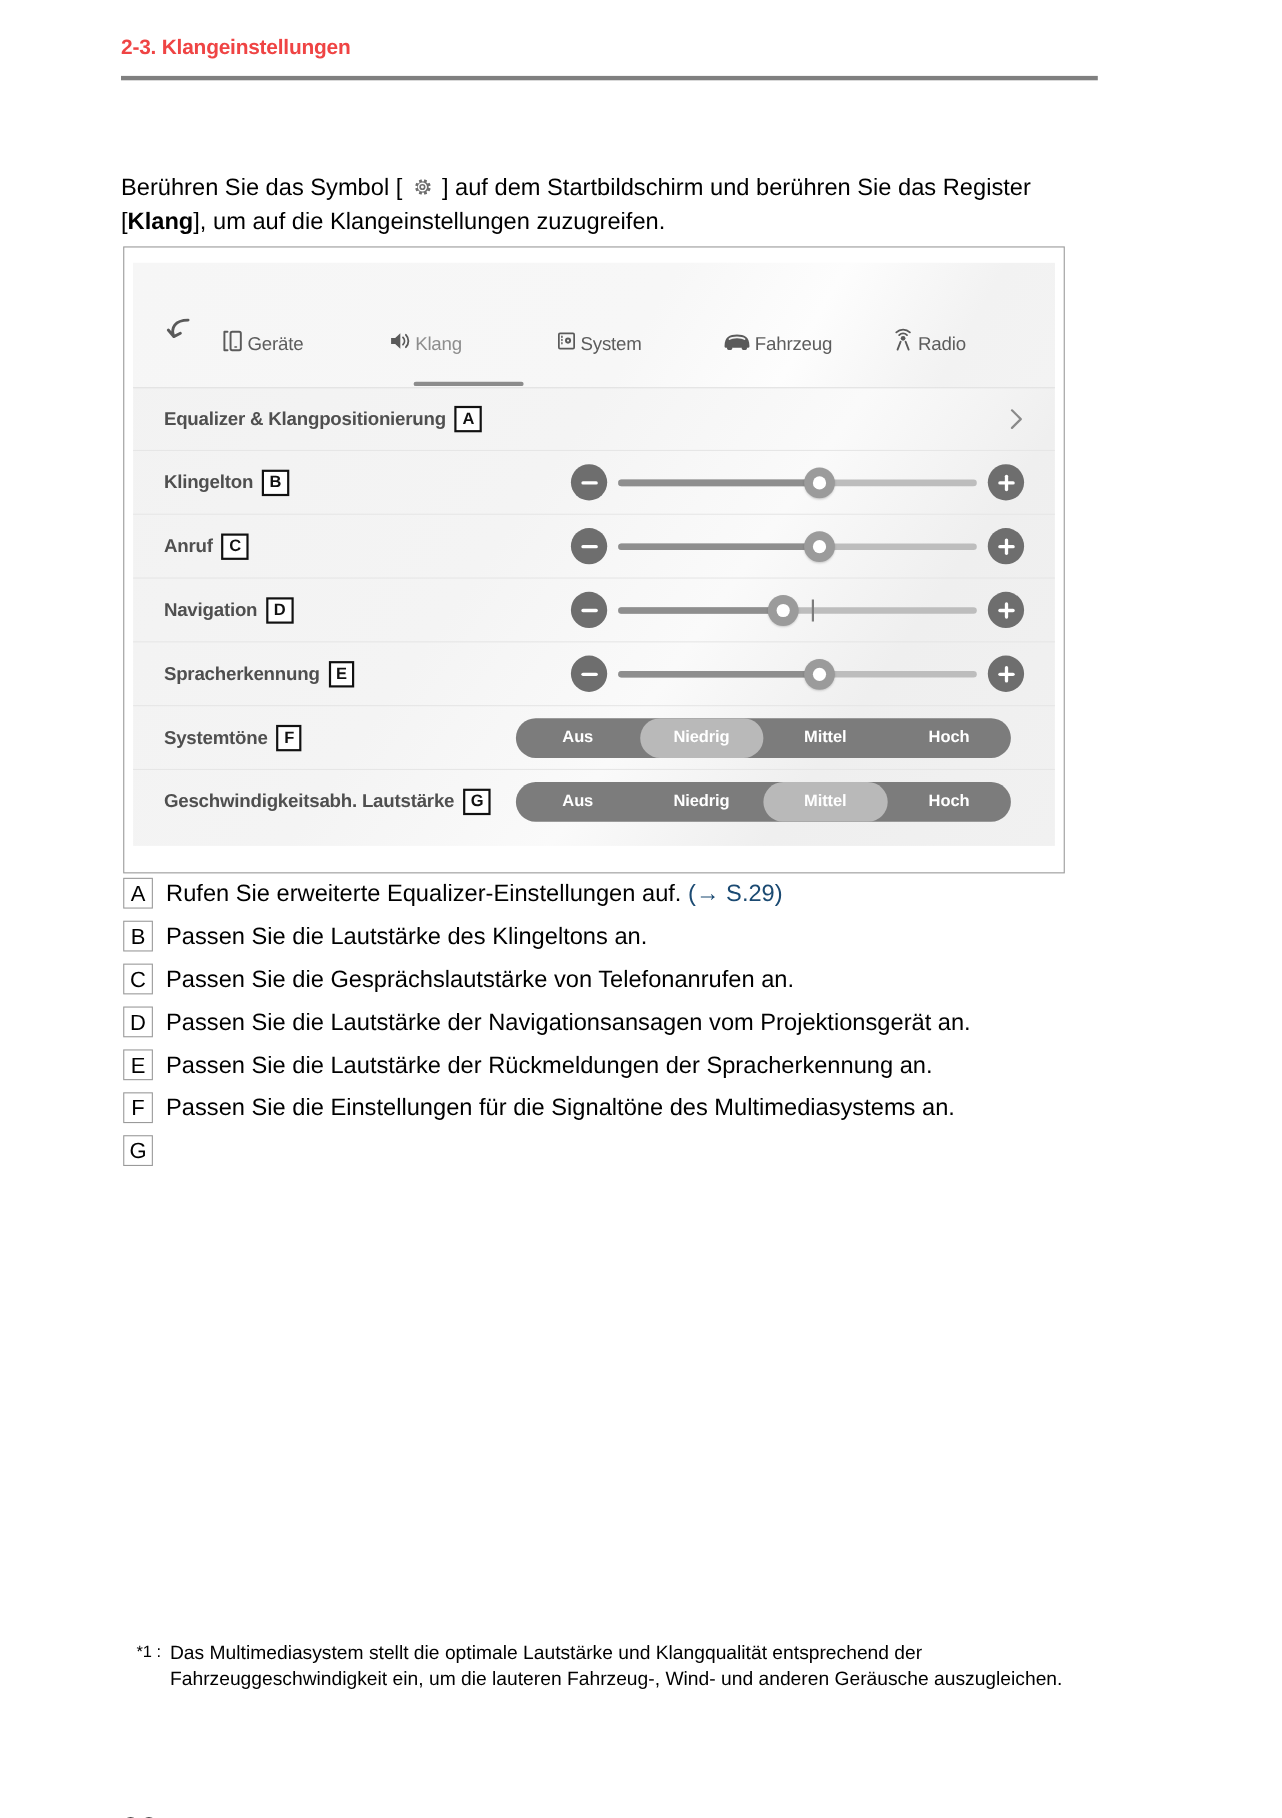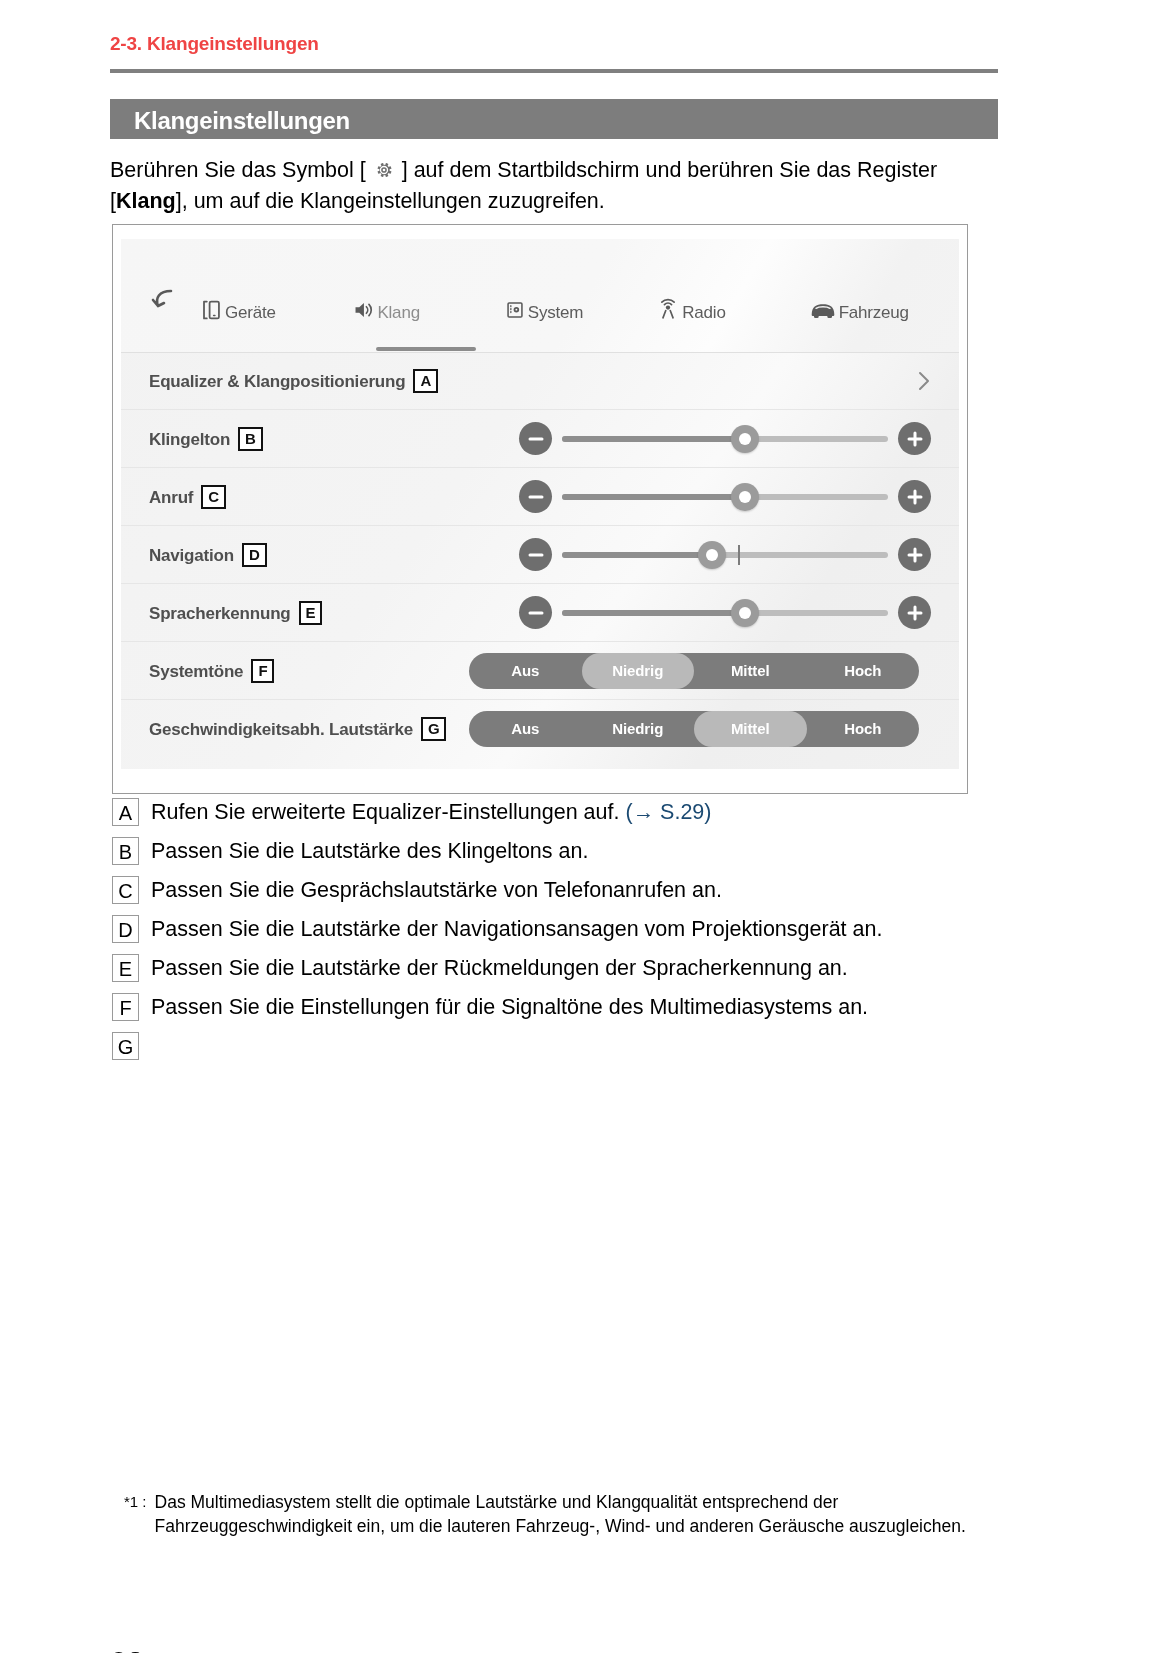--- a/index.html
+++ b/index.html
@@ -391,23 +391,20 @@
   }
 </style>
 </head>
 <body>
 
 <div class="page">
 
   <div class="runhead">2-3. Klangeinstellungen</div>
   <div class="runrule"></div>
 
-  <div class="banner">
-    <div class="banner-title">Klangeinstellungen</div>
-  </div>
 
   <div class="intro">
     <span>Berühren Sie das Symbol [</span>
     <span class="gear-inline">
       <svg viewBox="0 0 24 24" width="20" height="20" aria-hidden="true">
         <path fill="#6e6e6e" d="M12 8.6a3.4 3.4 0 1 0 0 6.8 3.4 3.4 0 0 0 0-6.8zm0 5a1.6 1.6 0 1 1 0-3.2 1.6 1.6 0 0 1 0 3.2z"></path>
         <path fill="#6e6e6e" d="M20.5 13.4l-1.8-.5a6.8 6.8 0 0 0 0-1.8l1.8-.5a.6.6 0 0 0 .4-.8l-.8-2a.6.6 0 0 0-.8-.3l-1.7.8a6.9 6.9 0 0 0-1.3-1.3l.8-1.7a.6.6 0 0 0-.3-.8l-2-.8a.6.6 0 0 0-.8.4l-.5 1.8a6.8 6.8 0 0 0-1.8 0l-.5-1.8a.6.6 0 0 0-.8-.4l-2 .8a.6.6 0 0 0-.3.8l.8 1.7a6.9 6.9 0 0 0-1.3 1.3l-1.7-.8a.6.6 0 0 0-.8.3l-.8 2a.6.6 0 0 0 .4.8l1.8.5a6.8 6.8 0 0 0 0 1.8l-1.8.5a.6.6 0 0 0-.4.8l.8 2a.6.6 0 0 0 .8.3l1.7-.8a6.9 6.9 0 0 0 1.3 1.3l-.8 1.7a.6.6 0 0 0 .3.8l2 .8a.6.6 0 0 0 .8-.4l.5-1.8a6.8 6.8 0 0 0 1.8 0l.5 1.8a.6.6 0 0 0 .8.4l2-.8a.6.6 0 0 0 .3-.8l-.8-1.7a6.9 6.9 0 0 0 1.3-1.3l1.7.8a.6.6 0 0 0 .8-.3l.8-2a.6.6 0 0 0-.4-.8zM12 17a5 5 0 1 1 0-10 5 5 0 0 1 0 10z"></path>
       </svg>
     </span>
     <span>] auf dem Startbildschirm und berühren Sie das Register [</span><b>Klang</b><span>], um auf die Klangeinstellungen zuzugreifen.</span>
@@ -458,41 +455,41 @@
                 <circle cx="16.6" cy="14.6" r="3.2" fill="#5a5a5a"></circle>
                 <circle cx="16.6" cy="14.6" r="1.1" fill="#f5f5f5"></circle>
               </svg>
             </div>
             <div class="tlabel">System</div>
 
           </div>
 
           <div class="tab">
             <div class="ticon">
+              <svg viewBox="0 0 34 30" width="32" height="30" aria-hidden="true">
+                <path d="M5 19.5 C5 15.5, 6.4 12.6, 8.2 11.2 C10.4 9.4, 13.6 8.8, 17 8.8 C20.4 8.8, 23.6 9.4, 25.8 11.2 C27.6 12.6, 29 15.5, 29 19.5 L29 20.4 C29 21, 28.6 21.4, 28 21.4 L6 21.4 C5.4 21.4, 5 21, 5 20.4 Z" fill="#5a5a5a"></path>
+                <rect x="7.4" y="20.2" width="5" height="3.4" rx="1.4" fill="#5a5a5a"></rect>
+                <rect x="21.6" y="20.2" width="5" height="3.4" rx="1.4" fill="#5a5a5a"></rect>
+                <path d="M9.6 13.2 C11.4 11.9, 14 11.5, 17 11.5 C20 11.5, 22.6 11.9, 24.4 13.2" fill="none" stroke="#f2f2f2" stroke-width="1.5" stroke-linecap="round"></path>
+              </svg>
+            </div>
+            <div class="tlabel">Fahrzeug</div>
+
+          </div>
+
+          <div class="tab">
+            <div class="ticon">
               <svg viewBox="0 0 30 30" width="28" height="28" aria-hidden="true">
                 <circle cx="15" cy="12.4" r="2.3" fill="#5a5a5a"></circle>
                 <path d="M12.6 15.6 L9.6 23.4 M17.4 15.6 L20.4 23.4" fill="none" stroke="#5a5a5a" stroke-width="1.8" stroke-linecap="round"></path>
                 <path d="M11.2 9.2 a5.4 5.4 0 0 1 7.6 0" fill="none" stroke="#5a5a5a" stroke-width="1.8" stroke-linecap="round"></path>
                 <path d="M8.4 6.6 a9.4 9.4 0 0 1 13.2 0" fill="none" stroke="#5a5a5a" stroke-width="1.8" stroke-linecap="round"></path>
               </svg>
             </div>
             <div class="tlabel">Radio</div>
-
-          </div>
-
-          <div class="tab">
-            <div class="ticon">
-              <svg viewBox="0 0 34 30" width="32" height="30" aria-hidden="true">
-                <path d="M5 19.5 C5 15.5, 6.4 12.6, 8.2 11.2 C10.4 9.4, 13.6 8.8, 17 8.8 C20.4 8.8, 23.6 9.4, 25.8 11.2 C27.6 12.6, 29 15.5, 29 19.5 L29 20.4 C29 21, 28.6 21.4, 28 21.4 L6 21.4 C5.4 21.4, 5 21, 5 20.4 Z" fill="#5a5a5a"></path>
-                <rect x="7.4" y="20.2" width="5" height="3.4" rx="1.4" fill="#5a5a5a"></rect>
-                <rect x="21.6" y="20.2" width="5" height="3.4" rx="1.4" fill="#5a5a5a"></rect>
-                <path d="M9.6 13.2 C11.4 11.9, 14 11.5, 17 11.5 C20 11.5, 22.6 11.9, 24.4 13.2" fill="none" stroke="#f2f2f2" stroke-width="1.5" stroke-linecap="round"></path>
-              </svg>
-            </div>
-            <div class="tlabel">Fahrzeug</div>
 
           </div>
 
         </div>
       </div>
 
       <div class="rows">
 
         <div class="row first">
           <div class="row-label">

